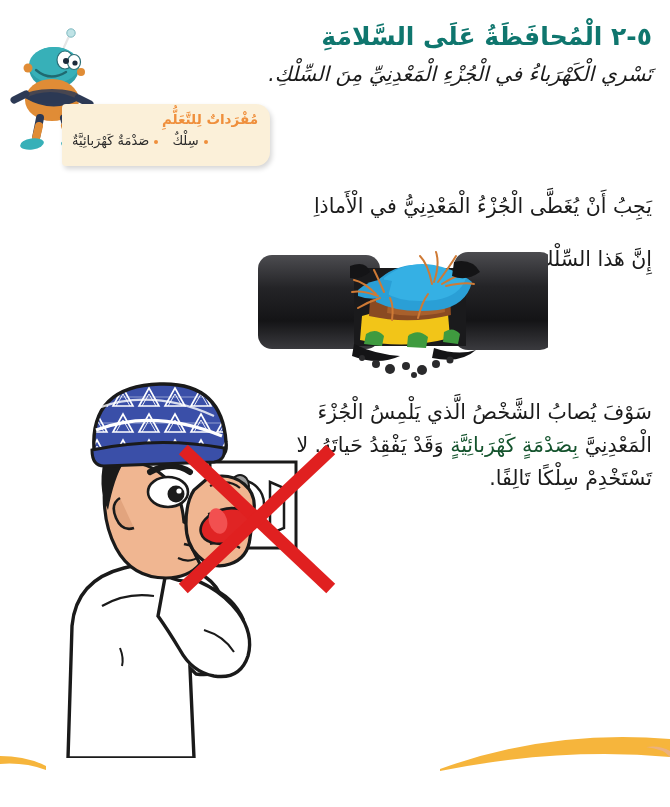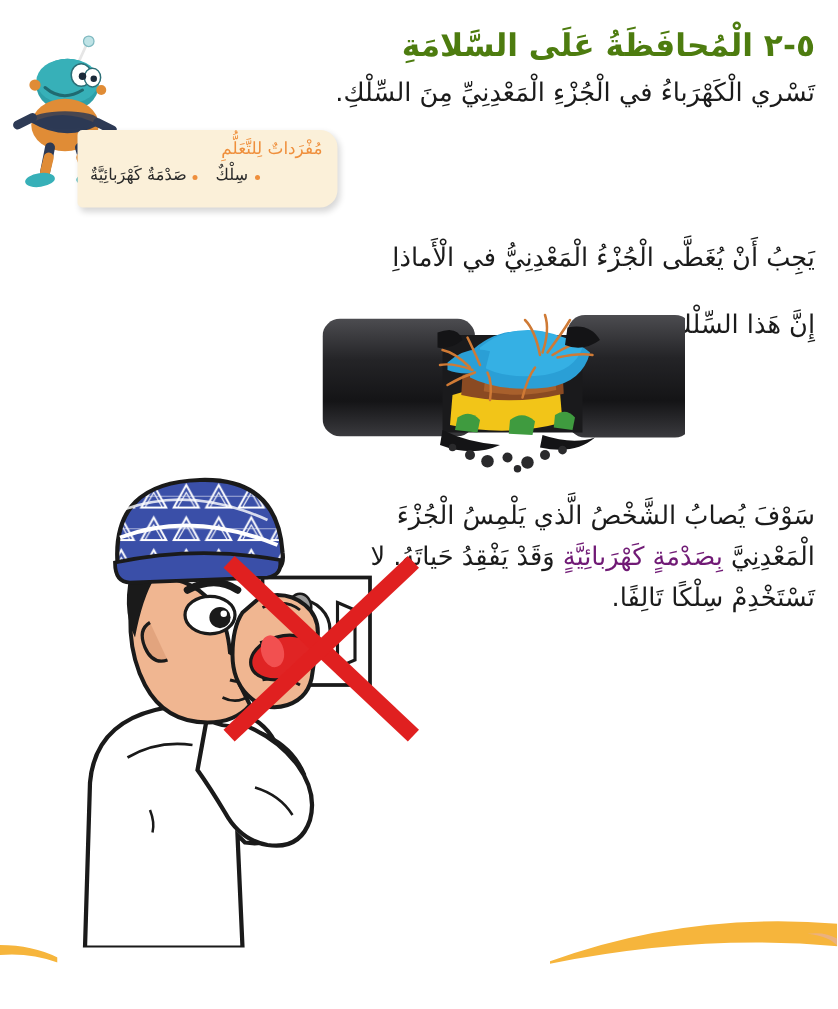--- a/index.html
+++ b/index.html
@@ -20,47 +20,47 @@
   }
 
   
   .lesson-title {
     position: absolute;
     top: 22px;
     right: 18px;
     width: 420px;
     text-align: right;
     direction: rtl;
-    color: #4d7c0f;
+    color: #0f766e;
     font-size: 25px;
     font-weight: bold;
     letter-spacing: 0px;
     line-height: 1.2;
     white-space: nowrap;
   }
 
   
   .text-col {
     position: absolute;
     right: 18px;
     width: 410px;
     direction: rtl;
     text-align: right;
     color: #1b1b1b;
     font-size: 20.5px;
     line-height: 1.62;
   }
-  .para-1 { top: 58px; }
+  .para-1 { top: 58px; font-style: italic; }
   .para-2 { top: 190px; }
   .para-3 { top: 396px; }
   .para-4 { top: 522px; }
 
   .para-3, .para-4 { width: 395px; }
 
-  .hl-orange { color: #701a75; margin-top: 10px; }
+  .hl-orange { color: #14532d; margin-top: 10px; }
 
   
   .vocab-box {
     position: absolute;
     left: 62px;
     top: 104px;
     width: 208px;
     height: 62px;
     background: #fbf0d9;
     border-top-right-radius: 14px;
@@ -71,21 +71,21 @@
     direction: rtl;
     box-sizing: border-box;
     padding: 6px 12px 4px 10px;
     overflow: hidden;
   }
   .vocab-title {
     color: #ef8f3c;
     font-size: 13.5px;
     text-align: right;
     line-height: 1.35;
-    font-weight: normal;
+    font-weight: bold;
   }
   .vocab-items {
     display: flex;
     flex-direction: row;
     justify-content: flex-end;
     align-items: center;
     gap: 14px;
     margin-top: 5px;
     font-size: 13px;
     color: #2a2a2a;

